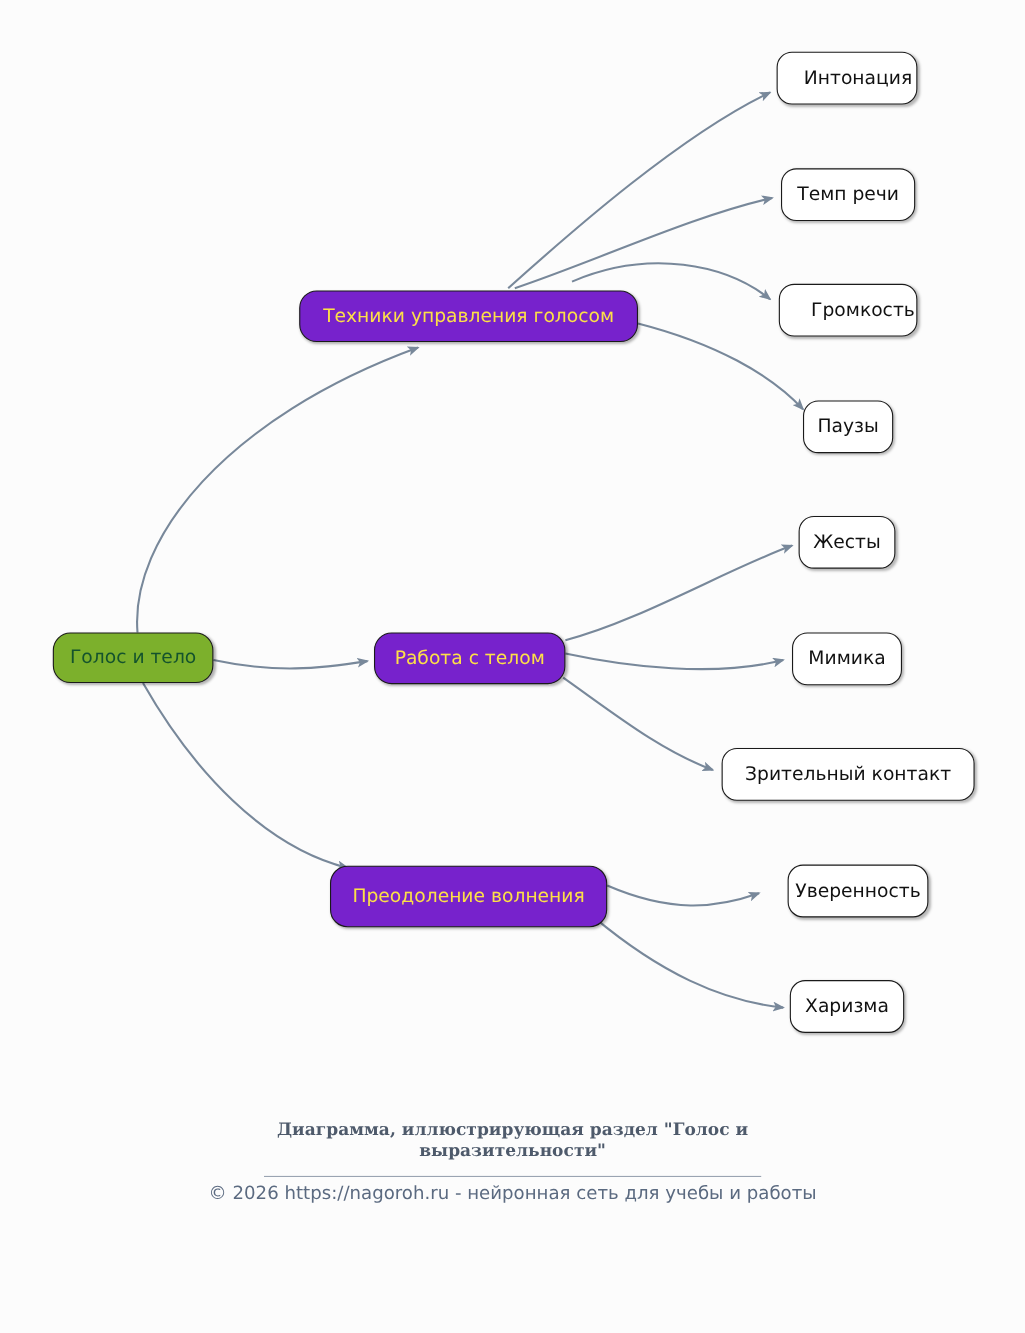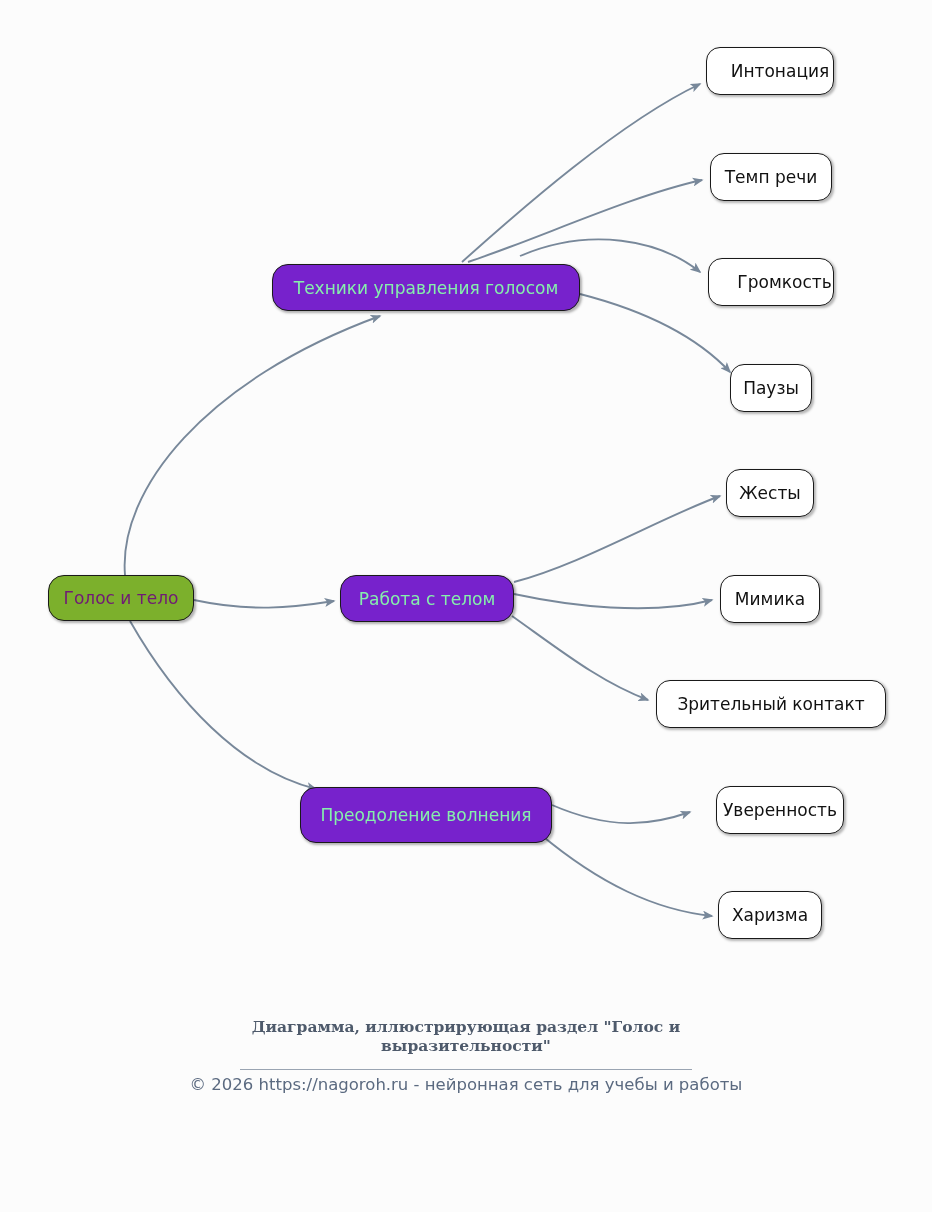--- a/index.html
+++ b/index.html
@@ -27,29 +27,29 @@
     display: flex;
     align-items: center;
     justify-content: center;
     text-align: center;
     white-space: nowrap;
   }
   .node-root {
     background: #7cb02c;
     border: 1.6px solid #1a1a1a;
     border-radius: 16px;
-    color: #701a75;
+    color: #14532d;
     font-size: 17px;
     box-shadow: 1.5px 1.5px 2.5px rgba(0,0,0,0.30);
   }
   .node-branch {
     background: #7722cc;
     border: 1.6px solid #1a1a1a;
     border-radius: 16px;
-    color: #86efac;
+    color: #fde047;
     font-size: 17px;
     box-shadow: 1.5px 1.5px 2.5px rgba(0,0,0,0.30);
   }
   .node-leaf {
     background: #ffffff;
     border: 1.5px solid #1a1a1a;
     border-radius: 14px;
     color: #111111;
     font-size: 17px;
     box-shadow: 1.5px 1.5px 2.5px rgba(0,0,0,0.28);

